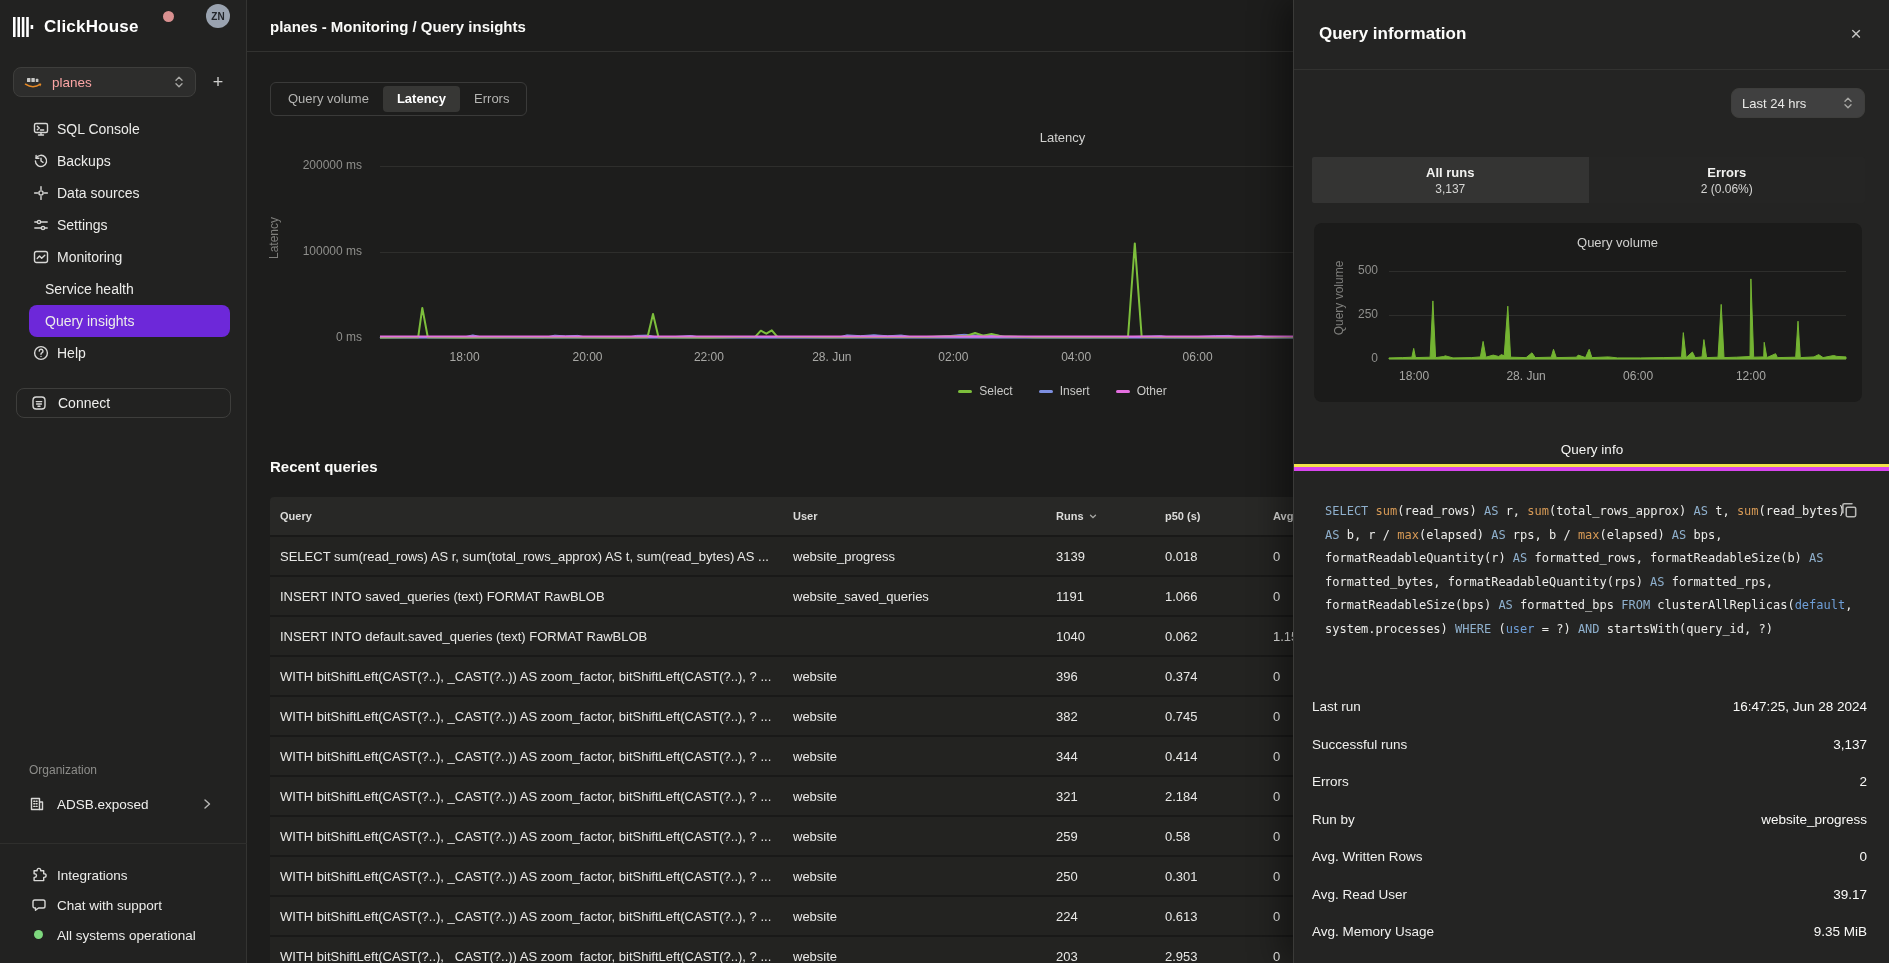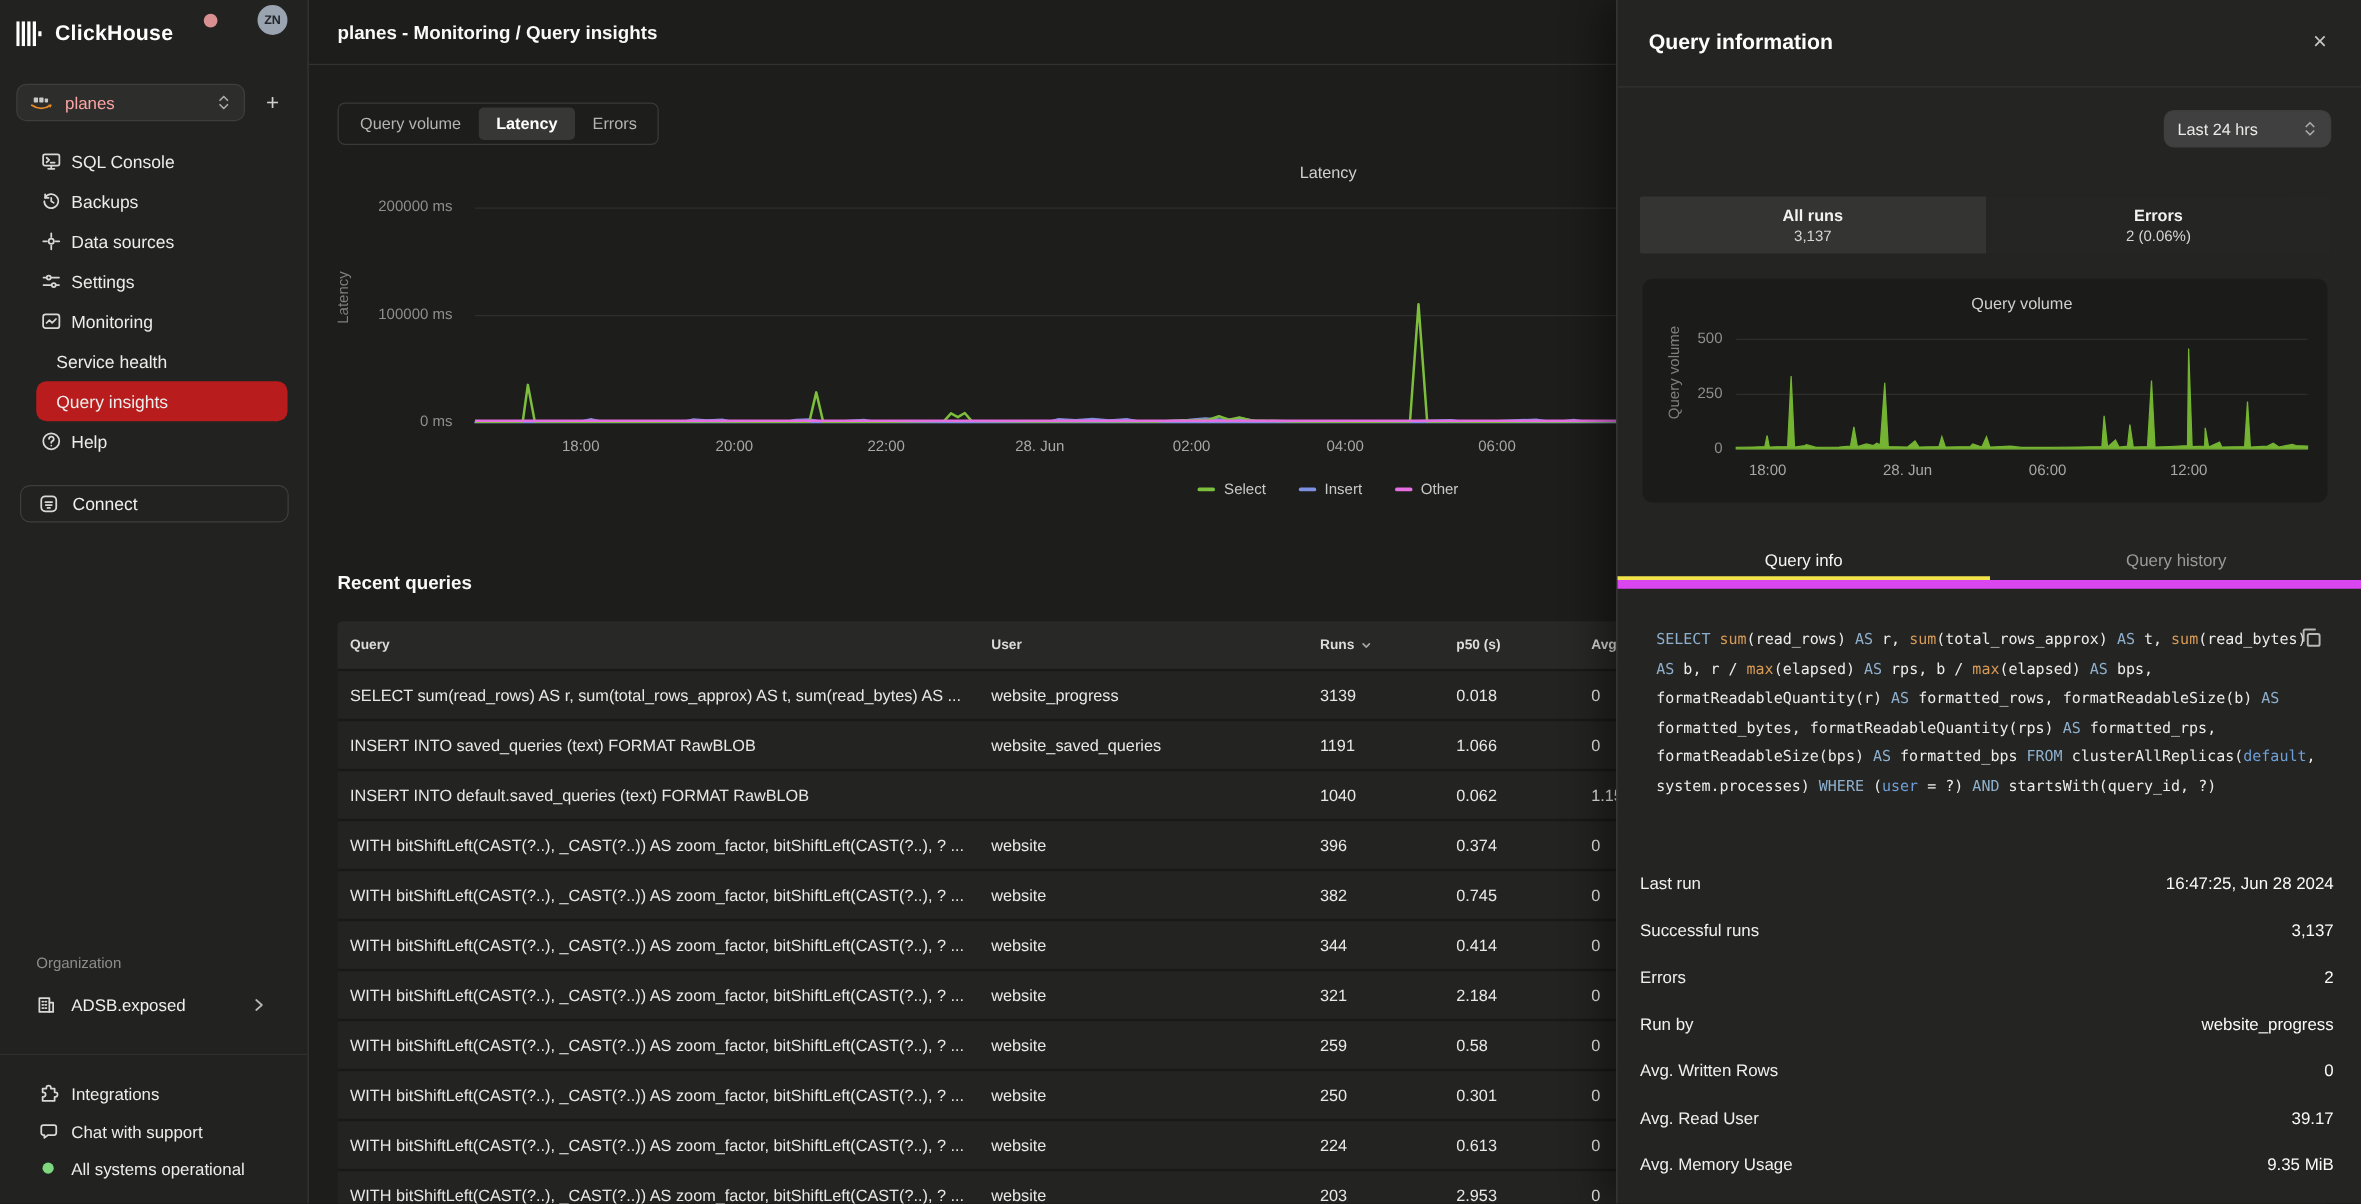--- a/index.html
+++ b/index.html
@@ -16,21 +16,21 @@
   .service-select { position:absolute; left:13px; top:67px; width:183px; height:30px; background:#2d2d2c; border:1px solid #3e3e3c; border-radius:8px; display:flex; align-items:center; padding:0 10px; cursor:pointer; }
   .service-select .sel-label { font-size:13.5px; color:#fca5a5; margin-left:10px; flex:1; }
   .add-btn { position:absolute; left:205px; top:69px; width:26px; height:26px; display:flex; align-items:center; justify-content:center; color:#cfcfcd; font-size:18px; border-radius:6px; cursor:pointer; }
   .nav { position:absolute; left:0; top:113px; width:247px; }
   .nav-item { position:relative; height:32px; display:flex; align-items:center; cursor:pointer; color:#ececea; font-size:14px; }
   .nav-item .ni-icon { position:absolute; left:33px; width:16px; height:16px; color:#d8d8d6; display:flex; }
   .nav-item .ni-label { position:absolute; left:57px; }
   .nav-item.sub .ni-label { left:45px; }
   .nav-item.sub { margin:0 17px 0 29px; border-radius:8px; }
   .nav-item.sub .ni-label { left:16px; position:relative; }
-  .nav-item.active { background:#b91c1c; }
+  .nav-item.active { background:#6d28d9; }
   .connect-btn { position:absolute; left:16px; top:388px; width:215px; height:30px; border:1px solid #3e3e3c; border-radius:8px; display:flex; align-items:center; cursor:pointer; }
   .connect-btn .ni-icon { position:absolute; left:14px; width:16px; height:16px; color:#d8d8d6; display:flex; }
   .connect-btn .ni-label { position:absolute; left:41px; font-size:14px; }
   .org-label { position:absolute; left:29px; top:763px; font-size:12px; color:#8d8d8a; }
   .org-row { position:absolute; left:0; top:788px; width:247px; height:32px; display:flex; align-items:center; cursor:pointer; }
   .org-row .ni-icon { position:absolute; left:29px; width:16px; height:16px; color:#d8d8d6; display:flex; }
   .org-row .ni-label { position:absolute; left:57px; font-size:13.5px; }
   .org-row .chev { position:absolute; left:200px; width:14px; height:14px; color:#b8b8b6; display:flex; }
   .side-divider { position:absolute; left:0; top:843px; width:247px; height:1px; background:#2f2f2d; }
   .foot { position:absolute; left:0; top:860px; width:247px; }
@@ -71,21 +71,21 @@
   .panel-divider { position:absolute; left:0; top:69px; width:596px; height:1px; background:#323230; }
   .range-select { position:absolute; left:437px; top:88px; width:134px; height:30px; background:#404040; border:1px solid #3e3e3c; border-radius:8px; display:flex; align-items:center; padding:0 10px; cursor:pointer; }
   .range-select .sel-label { flex:1; font-size:13px; color:#eaeae8; }
   .segmented { position:absolute; left:18px; top:157px; width:553px; height:46px; display:flex; background:#252524; border-radius:2px; overflow:hidden; }
   .segment { flex:1; display:flex; flex-direction:column; align-items:center; justify-content:center; gap:2px; cursor:pointer; background:#252524; }
   .segment.active { background:#343433; }
   .segment .seg-label { font-size:13px; font-weight:700; color:#f2f2f0; }
   .segment .seg-value { font-size:12px; color:#d6d6d4; }
   .vol-card { position:absolute; left:20px; top:223px; width:548px; height:179px; background:#1b1b1a; border-radius:8px; }
   .vol-title { position:absolute; left:75px; top:12px; width:457px; text-align:center; font-size:13px; color:#d0d0ce; }
-  .ptabs { position:absolute; left:0; top:435px; width:596px; height:36px; display:flex; border-bottom:7px solid #d946ef; }
+  .ptabs { position:absolute; left:0; top:435px; width:596px; height:36px; display:flex; border-bottom:4px solid #d946ef; }
   .ptab { flex:1; display:flex; align-items:center; justify-content:center; font-size:13.5px; color:#9a9a97; cursor:pointer; border-bottom:3px solid transparent; }
   .ptab.active { color:#f4f4f2; border-bottom-color:#f2e34a; }
   .sqlbox { position:absolute; left:31px; top:500px; width:540px; font-family:"DejaVu Sans Mono", monospace; font-size:12px; line-height:23.5px; white-space:pre; color:#ececea; }
   .tok-kw { color:#8fb0cd; } .tok-fn { color:#d79a56; } .tok-bl { color:#6f9fd8; } .tok-pl { color:#ececea; }
   .copy-btn { position:absolute; left:545px; top:500px; width:20px; height:20px; color:#b8b8b6; cursor:pointer; display:flex; }
   .stats { position:absolute; left:18px; top:688px; width:555px; }
   .stat-row { height:37.5px; display:flex; align-items:center; justify-content:space-between; }
   .stat-label { font-size:13.5px; color:#f0f0ee; }
   .stat-value { font-size:13.5px; color:#fafaf8; }
 
@@ -432,21 +432,20 @@
         <div class="xtick" style="left: 212.1px; top: 146px;">28. Jun</div>
         <div class="xtick" style="left: 324.065px; top: 146px;">06:00</div>
         <div class="xtick" style="left: 436.944px; top: 146px;">12:00</div>
         <svg class="chart-svg" width="457" height="121" viewBox="0 0 457 121" style="left: 75px; top: 15px; position: absolute;">
           <polygon points="0,121 0.0,119.9 13.7,119.6 22.9,119.2 24.7,110.4 26.5,119.6 41.1,119.2 43.9,62.9 46.6,119.6 54.8,118.5 56.2,117.8 64.0,119.9 82.3,119.6 91.4,118.9 94.1,103.4 96.9,119.2 104.2,117.1 109.7,118.5 112.4,116.6 115.2,117.8 118.8,68.2 121.6,119.2 137.1,119.6 143.0,114.8 146.2,119.6 162.2,119.2 164.5,111.3 167.3,119.6 187.4,119.2 189.2,117.1 196.5,119.6 200.2,111.3 202.9,119.6 219.4,118.9 228.5,119.9 251.4,119.9 274.2,119.6 292.5,119.2 294.3,94.6 297.1,119.6 303.4,114.0 306.2,119.6 313.0,118.9 314.9,101.6 317.6,119.6 329.0,119.2 332.2,66.4 335.0,119.6 347.3,119.2 361.0,118.5 361.9,40.9 364.7,119.2 374.7,118.9 375.2,104.3 377.9,119.6 386.6,115.7 388.4,119.6 406.7,119.2 409.0,83.2 411.3,119.6 425.0,118.9 429.6,116.6 434.1,119.6 444.7,117.5 447.9,118.4 457.0,118.9 457,121" fill="#74b432" stroke="#74b432" stroke-width="1"></polygon>
         </svg>
       </div>
 
     <div class="ptabs" id="panel-tabs">
         <div class="ptab active">Query info</div>
-        <div class="ptab">Query history</div>
       </div>
 
     <div class="sqlbox" id="sqlbox"><span class="tok-kw">SELECT </span><span class="tok-fn">sum</span><span class="tok-pl">(read_rows) </span><span class="tok-kw">AS</span><span class="tok-pl"> r, </span><span class="tok-fn">sum</span><span class="tok-pl">(total_rows_approx) </span><span class="tok-kw">AS</span><span class="tok-pl"> t, </span><span class="tok-fn">sum</span><span class="tok-pl">(read_bytes)</span>
 <span class="tok-kw">AS</span><span class="tok-pl"> b, r / </span><span class="tok-fn">max</span><span class="tok-pl">(elapsed) </span><span class="tok-kw">AS</span><span class="tok-pl"> rps, b / </span><span class="tok-fn">max</span><span class="tok-pl">(elapsed) </span><span class="tok-kw">AS</span><span class="tok-pl"> bps,</span>
 <span class="tok-pl">formatReadableQuantity(r) </span><span class="tok-kw">AS</span><span class="tok-pl"> formatted_rows, formatReadableSize(b) </span><span class="tok-kw">AS</span>
 <span class="tok-pl">formatted_bytes, formatReadableQuantity(rps) </span><span class="tok-kw">AS</span><span class="tok-pl"> formatted_rps,</span>
 <span class="tok-pl">formatReadableSize(bps) </span><span class="tok-kw">AS</span><span class="tok-pl"> formatted_bps </span><span class="tok-kw">FROM</span><span class="tok-pl"> clusterAllReplicas(</span><span class="tok-bl">default</span><span class="tok-pl">,</span>
 <span class="tok-pl">system.processes) </span><span class="tok-kw">WHERE</span><span class="tok-pl"> (</span><span class="tok-bl">user</span><span class="tok-pl"> = ?) </span><span class="tok-kw">AND</span><span class="tok-pl"> startsWith(query_id, ?)</span></div>
     <div class="copy-btn">
       <svg class="icon" viewBox="0 0 18 18">

